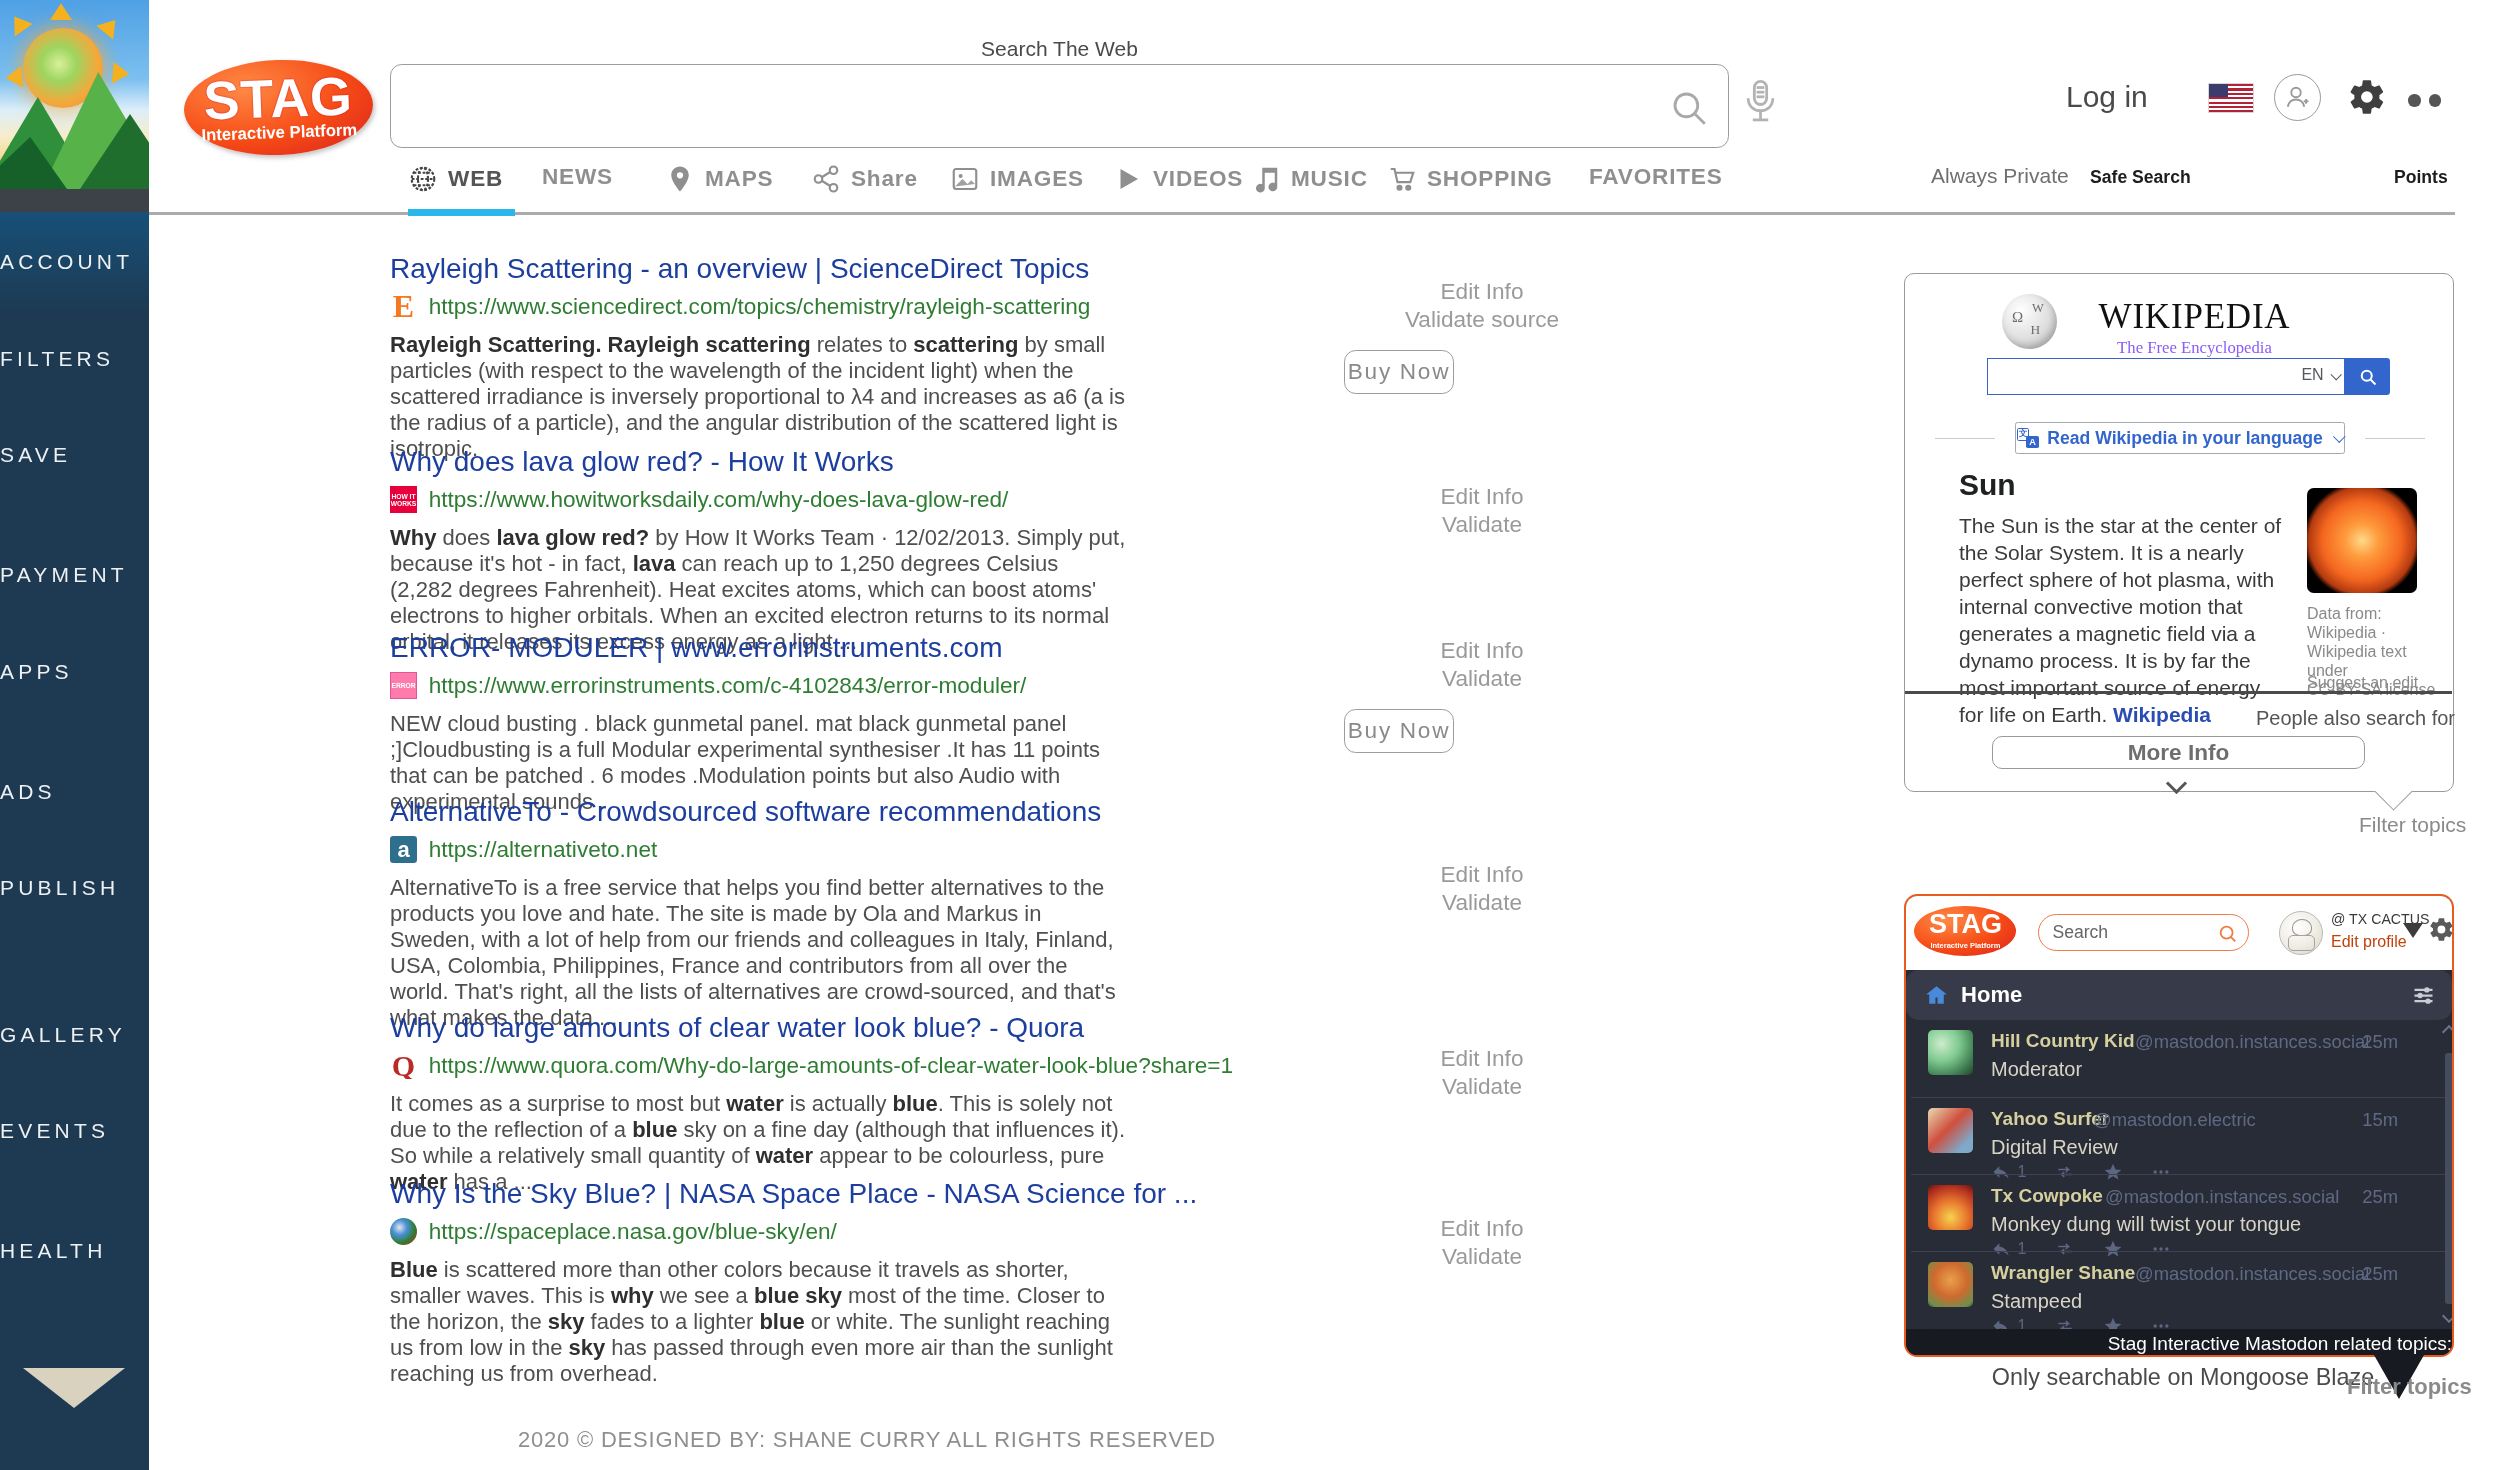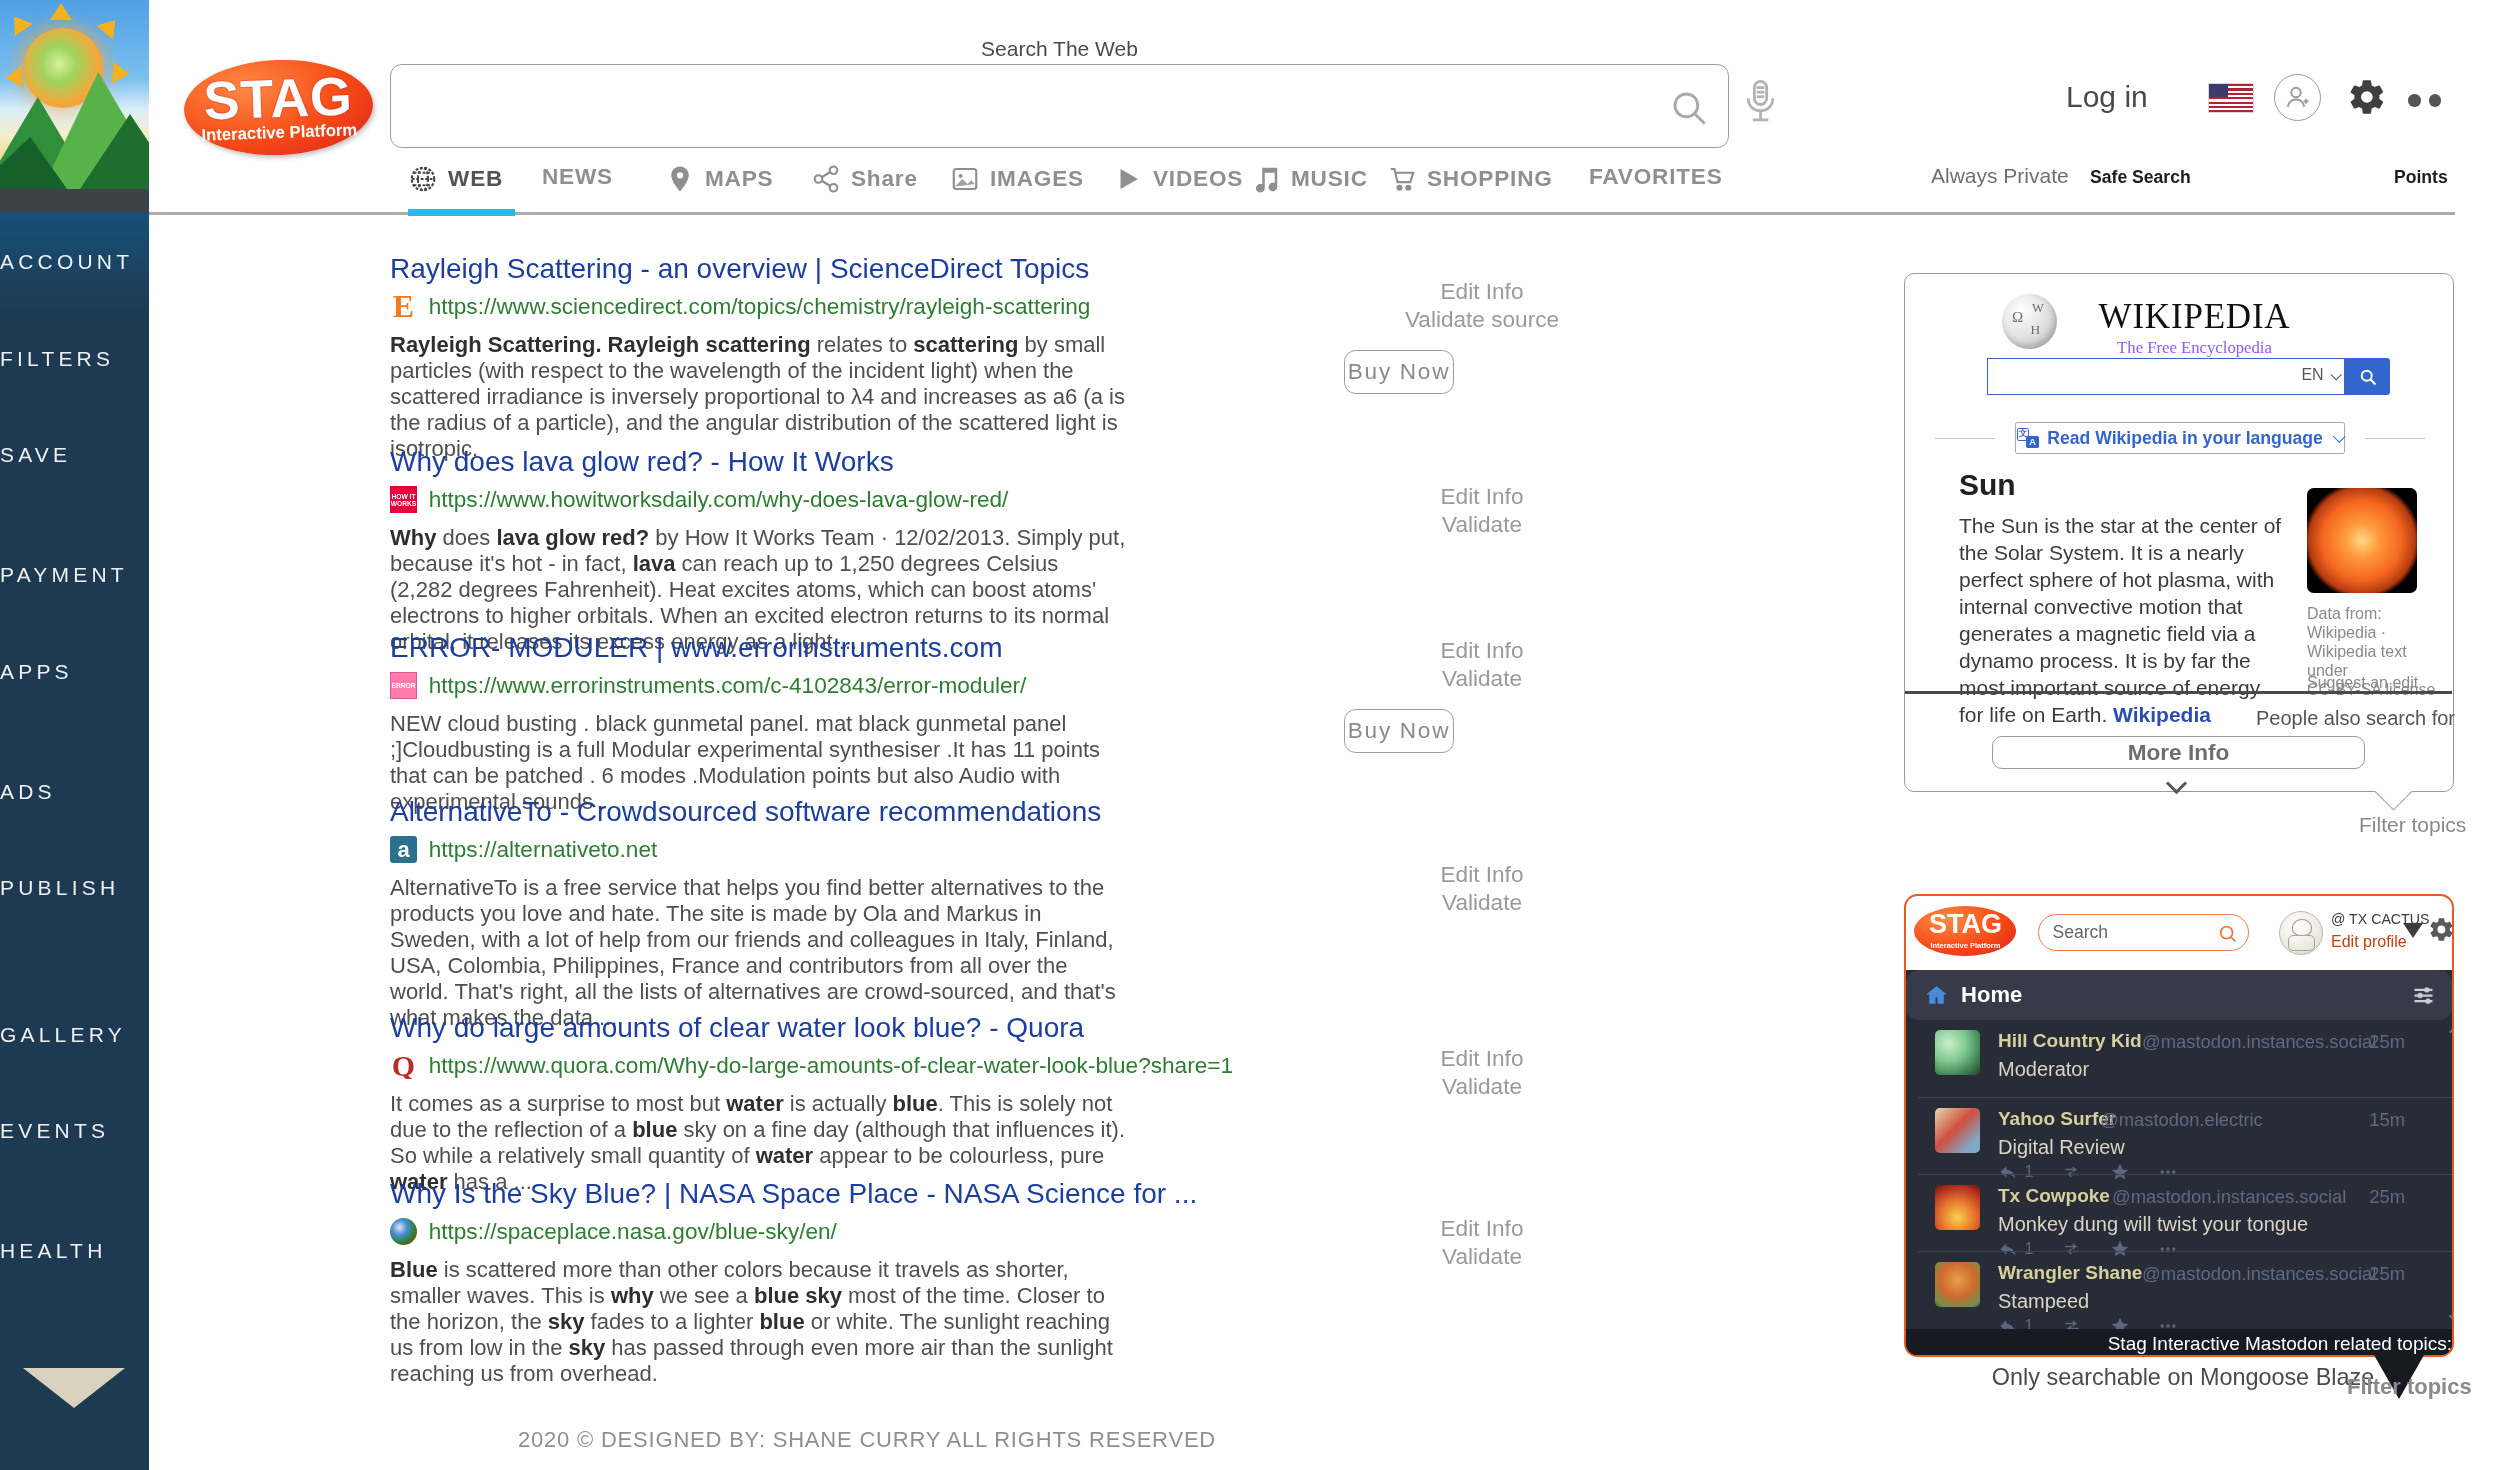--- a/index.html
+++ b/index.html
@@ -169,21 +169,21 @@
   .masto-handle { position:absolute; left:425px; top:15px; font-size:14.2px; color:#3a3a3a; }
   .masto-editprofile { position:absolute; left:425px; top:37px; font-size:16px; color:#c2410c; cursor:pointer; }
   .masto-dd { position:absolute; left:497px; top:27px; width:0; height:0; border-left:10px solid transparent;
     border-right:10px solid transparent; border-top:15px solid #3d3d3d; cursor:pointer; }
   .masto-gear { position:absolute; left:522px; top:20px; width:27px; height:27px; color:#5a5a5a; cursor:pointer; }
   .masto-homebar { position:absolute; left:0; top:74px; width:100%; height:50px; background:#373b49;
     display:flex; align-items:center; padding:0 18.4px; gap:11.7px;border-radius:13px; }
   .masto-homebar .home-ic { width:25px; height:25px; color:#4889d8; }
   .masto-homebar .home-label { color:#fff; font-size:22px; font-weight:bold; }
   .masto-sliders { position:absolute; right:15px; top:11.7px; width:27px; height:27px; color:#c9ccd4; cursor:pointer; }
-  .masto-feed { position:absolute; left:12px; top:124px; width:100%; height:309px; background:#282c37;border-radius:22px; }
+  .masto-feed { position:absolute; left:5px; top:124px; width:100%; height:309px; background:#282c37;border-radius:22px; }
   .post { position:absolute; left:0; width:100%; height:77px; cursor:pointer; }
   .p0{top:0;} .p1{top:77px;} .p2{top:154px;} .p3{top:231px;}
   .p1,.p2,.p3 { border-top:0.8px solid #3c4254; }
   .post .pav { position:absolute; left:16.7px; top:10px; width:45px; height:45px; border-radius:5px; }
   .av0 { background:radial-gradient(circle at 30% 30%, #cdeccd 0%, #7fca90 40%, #3f7d52 75%, #24402e 100%); }
   .av1 { background:linear-gradient(135deg,#e8d9b0 0%, #cf4f3e 45%, #7fa8c9 82%); }
   .av2 { background:radial-gradient(circle at 50% 72%, #f5d34e 0%, #e8772e 42%, #b3301f 78%, #5e1410 100%); }
   .av3 { background:radial-gradient(circle at 50% 40%, #e8a04c 0%, #cf6a2e 48%, #6f8f4e 85%, #3e5230 100%); }
   .post .pname { position:absolute; left:80px; top:10px; font-size:19px; font-weight:bold; color:#d6d09e; }
   .post .phandle { position:absolute; top:11px; font-size:18.4px; color:#5f6984; }

